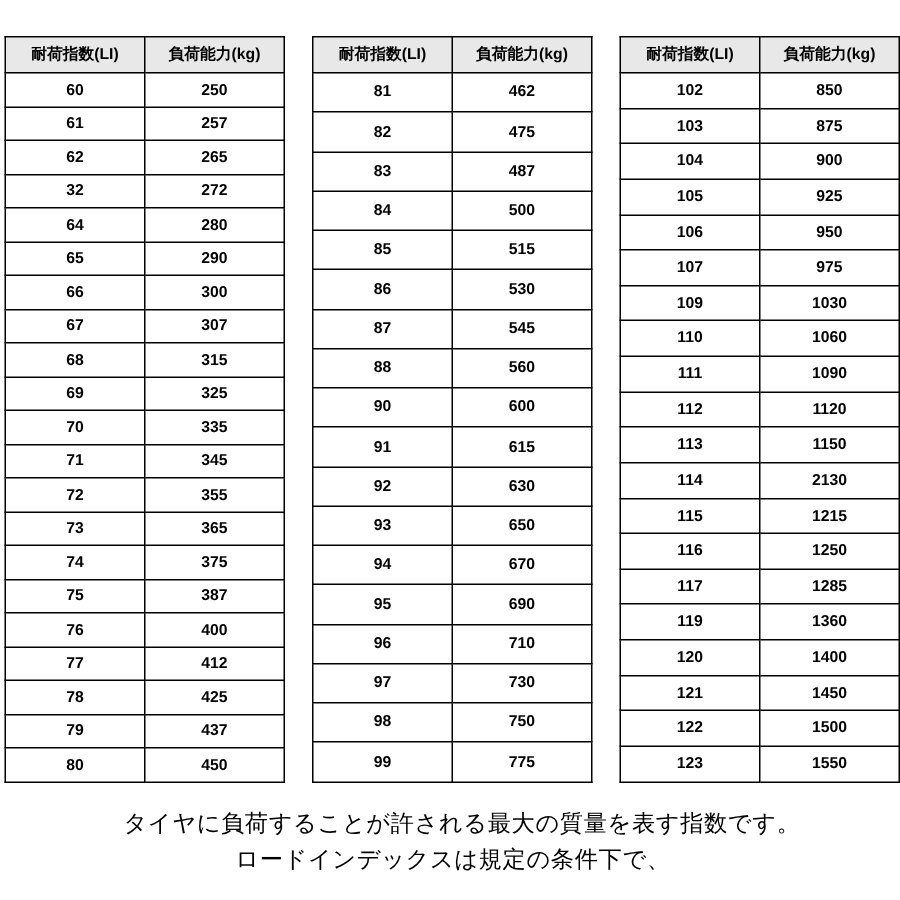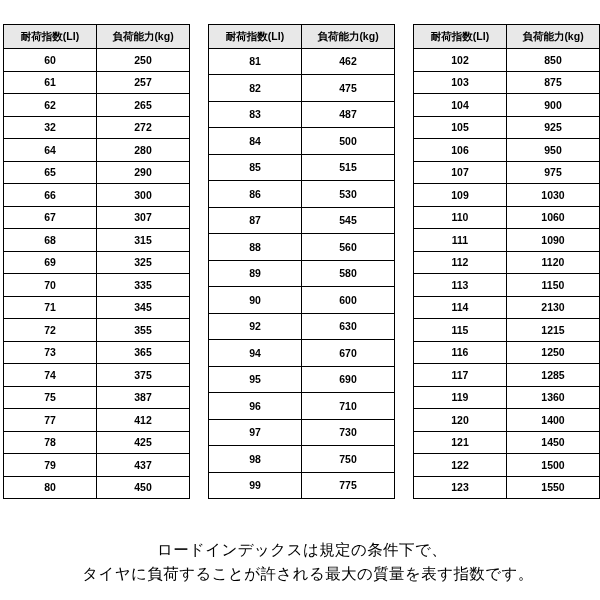--- a/index.html
+++ b/index.html
@@ -146,20 +146,24 @@
           </tr>
           <tr>
             <td class="col-li">74</td>
             <td class="col-kg">375</td>
           </tr>
           <tr>
             <td class="col-li">75</td>
             <td class="col-kg">387</td>
           </tr>
           <tr>
+            <td class="col-li">76</td>
+            <td class="col-kg">400</td>
+          </tr>
+          <tr>
             <td class="col-li">77</td>
             <td class="col-kg">412</td>
           </tr>
           <tr>
             <td class="col-li">78</td>
             <td class="col-kg">425</td>
           </tr>
           <tr>
             <td class="col-li">79</td>
             <td class="col-kg">437</td>
@@ -205,30 +209,34 @@
           </tr>
           <tr>
             <td class="col-li">87</td>
             <td class="col-kg">545</td>
           </tr>
           <tr>
             <td class="col-li">88</td>
             <td class="col-kg">560</td>
           </tr>
           <tr>
-            <td class="col-li">89</td>
-            <td class="col-kg">580</td>
-          </tr>
-          <tr>
             <td class="col-li">90</td>
             <td class="col-kg">600</td>
           </tr>
           <tr>
+            <td class="col-li">91</td>
+            <td class="col-kg">615</td>
+          </tr>
+          <tr>
             <td class="col-li">92</td>
             <td class="col-kg">630</td>
+          </tr>
+          <tr>
+            <td class="col-li">93</td>
+            <td class="col-kg">650</td>
           </tr>
           <tr>
             <td class="col-li">94</td>
             <td class="col-kg">670</td>
           </tr>
           <tr>
             <td class="col-li">95</td>
             <td class="col-kg">690</td>
           </tr>
           <tr>
@@ -336,17 +344,17 @@
           </tr>
           <tr>
             <td class="col-li">123</td>
             <td class="col-kg">1550</td>
           </tr>
         </tbody>
     </table>
   </div>
 
   <div class="caption">
+    <div class="line line2">タイヤに負荷することが許される最大の質量を表す指数です。</div>
     <div class="line line1">ロードインデックスは規定の条件下で、</div>
-    <div class="line line2">タイヤに負荷することが許される最大の質量を表す指数です。</div>
   </div>
 
 </div>
 
 </body></html>

